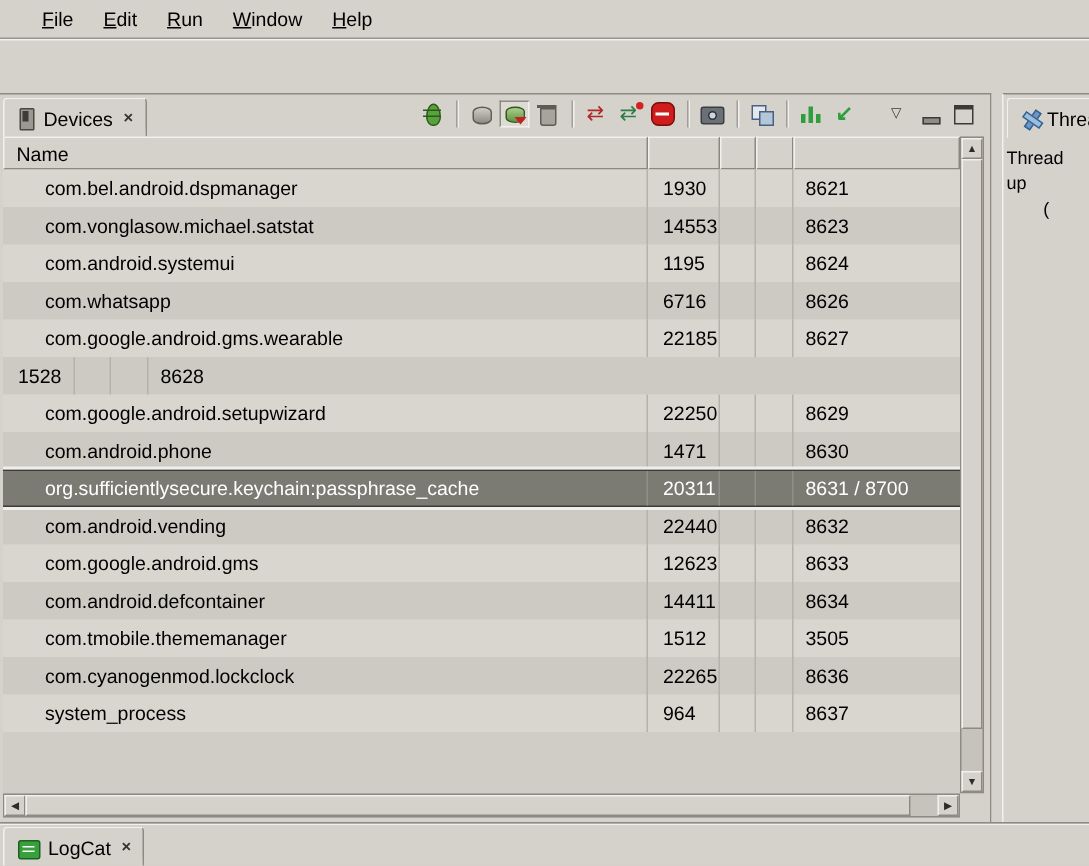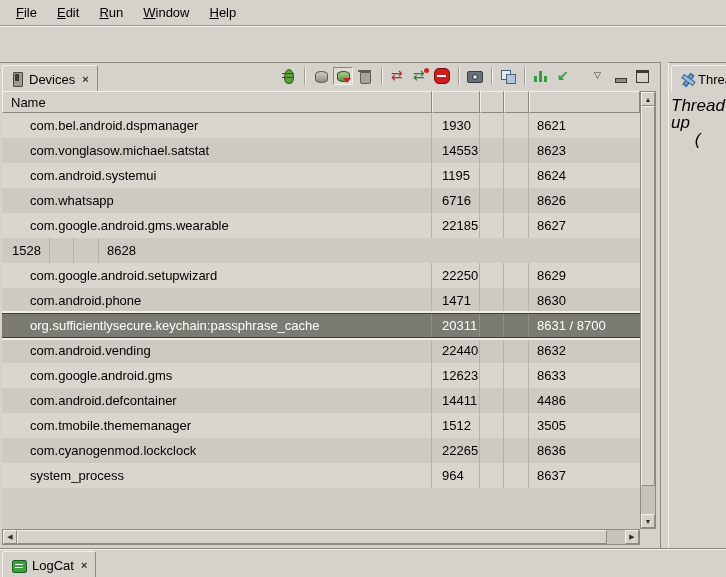--- a/index.html
+++ b/index.html
@@ -5,21 +5,21 @@
   html,body { margin:0; padding:0; }
   body {
     width:726px; height:577px; position:relative; overflow:hidden;
     background:#d5d2cb; color:#000;
     font-family:"Liberation Sans", sans-serif; font-size:13px;
     -webkit-font-smoothing:none;
   }
   
   .menubar {
     position:absolute; top:0; left:0; right:0; height:26px;
-    display:flex; align-items:center; padding-left:6px;
+    display:flex; align-items:center; padding-left:18px;
     background:#d5d2cb; border-bottom:1px solid #9a968f;
     box-sizing:border-box;
   }
   .menu-item { padding:3px 10px; cursor:default; }
   .menu-item u { text-decoration:underline; }
   
   .toolbar-area {
     position:absolute; top:26px; left:0; right:0; height:36px;
     background:#d5d2cb; box-shadow: inset 0 1px 0 #f2f0ec;
   }
@@ -150,21 +150,21 @@
   .vscroll .down { left:0; bottom:0; }
   .hscroll .left { left:0; top:0; }
   .hscroll .right { right:0; top:0; }
   .vthumb { position:absolute; left:0; top:14px; width:14px; height:380px; background:#d5d2cb;
     border:1px solid; border-color:#f2f0ec #8e8a83 #8e8a83 #f2f0ec; box-sizing:border-box; cursor:pointer; }
   .hthumb { position:absolute; left:14px; top:0; width:590px; height:14px; background:#d5d2cb;
     border:1px solid; border-color:#f2f0ec #8e8a83 #8e8a83 #f2f0ec; box-sizing:border-box; cursor:pointer; }
 
   
   .threads-view .tab { max-width:70px; overflow:hidden; }
-  .threads-msg { padding:4px 2px; font-size:17px; line-height:17px;font-style:italic; }
+  .threads-msg { padding:4px 2px; font-size:12px; line-height:17px; }
   .threads-msg .l2 { text-align:center; }
 
   
   .bottom-bar {
     position:absolute; left:0; right:0; bottom:0; height:29px;
     background:#d5d2cb; border-top:1px solid #8e8a83;
     box-shadow: inset 0 1px 0 #f2f0ec; box-sizing:border-box;
   }
 </style>
 </head>
@@ -295,21 +295,21 @@
         <div class="td w-pid">12623</div>
         <div class="td w-c3"></div>
         <div class="td w-c4"></div>
         <div class="td w-port">8633</div>
       </div>
       <div class="tr">
         <div class="td w-name">com.android.defcontainer</div>
         <div class="td w-pid">14411</div>
         <div class="td w-c3"></div>
         <div class="td w-c4"></div>
-        <div class="td w-port">4486</div>
+        <div class="td w-port">8634</div>
       </div>
       <div class="tr">
         <div class="td w-name">com.tmobile.thememanager</div>
         <div class="td w-pid">1512</div>
         <div class="td w-c3"></div>
         <div class="td w-c4"></div>
         <div class="td w-port">3505</div>
       </div>
       <div class="tr">
         <div class="td w-name">com.cyanogenmod.lockclock</div>

